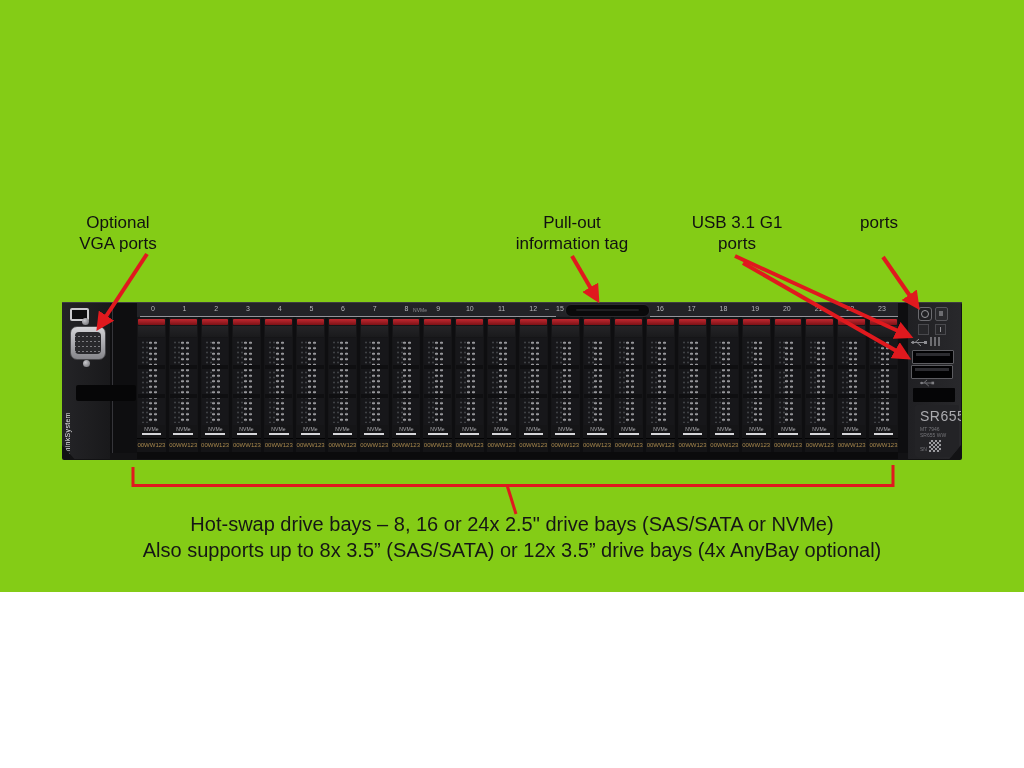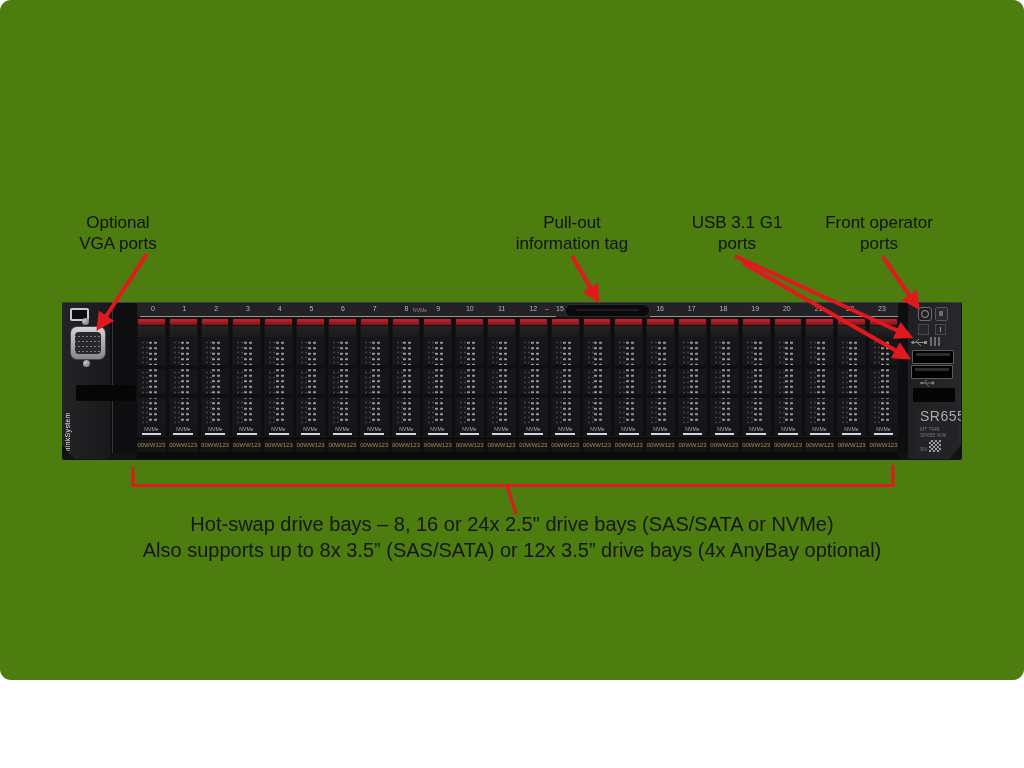--- a/index.html
+++ b/index.html
@@ -1,17 +1,17 @@
 <!DOCTYPE html>
 <html><head>
 <meta charset="utf-8">
 <style>
   html,body{margin:0;padding:0;background:#fff;}
-  .stage{position:relative;width:1024px;height:680px;background:#4d7c0f;overflow:hidden;
-         font-family:"Liberation Sans", sans-serif;border-radius:11px;}
+  .stage{position:relative;width:1024px;height:592px;background:#84cc16;overflow:hidden;
+         font-family:"Liberation Sans", sans-serif;}
   
   .callout{position:absolute;font-size:17px;line-height:21px;color:#111;text-align:center;}
   #lbl-vga{left:48px;top:212px;width:140px;}
   #lbl-tag{left:487px;top:212px;width:170px;}
   #lbl-usb{left:667px;top:212px;width:140px;}
   #lbl-fop{left:803px;top:212px;width:152px;}
   
   .caption{position:absolute;left:86px;top:511px;width:852px;text-align:center;
            font-size:20px;line-height:26px;color:#161616;}
   
@@ -100,21 +100,20 @@
   </div>
   <div class="callout" id="lbl-tag">
     <div>Pull-out</div>
     <div>information tag</div>
   </div>
   <div class="callout" id="lbl-usb">
     <div>USB 3.1 G1</div>
     <div>ports</div>
   </div>
   <div class="callout" id="lbl-fop">
-    <div>Front operator</div>
     <div>ports</div>
   </div>
 
   <div class="server">
 
     <div class="ear left">
       <div class="vga-icon"></div>
       <div class="screw top"></div>
       <div class="vga-body">
         <div class="vga-pins"></div>

